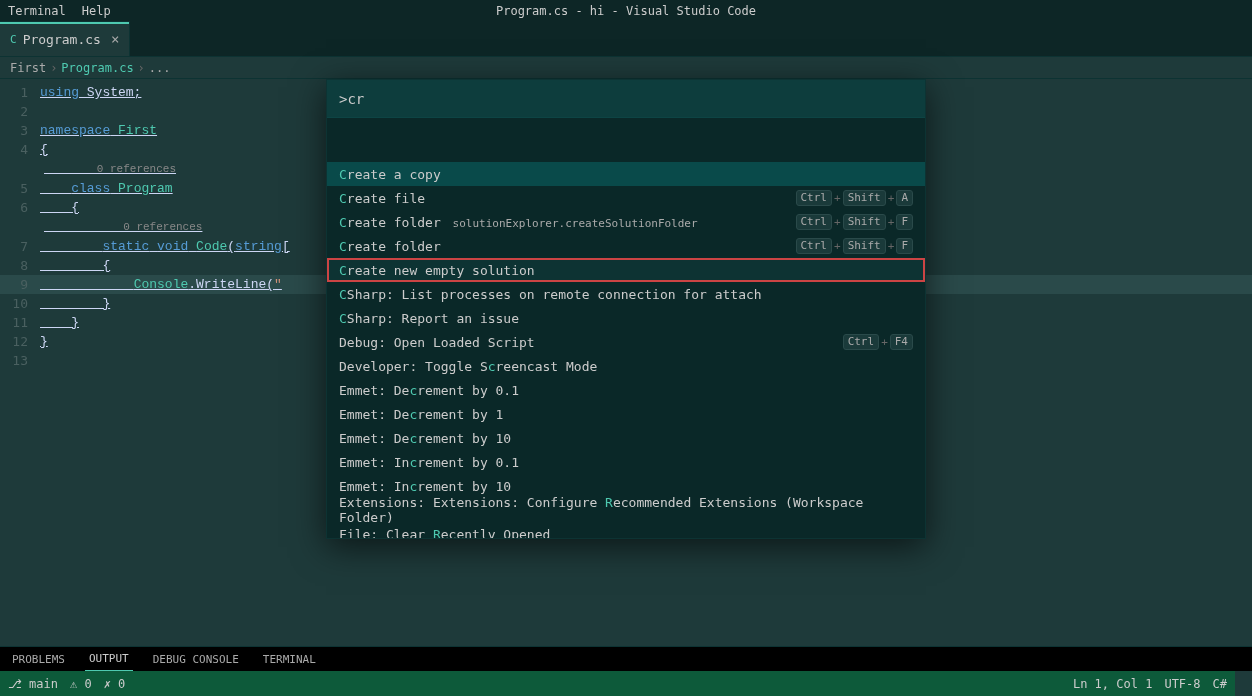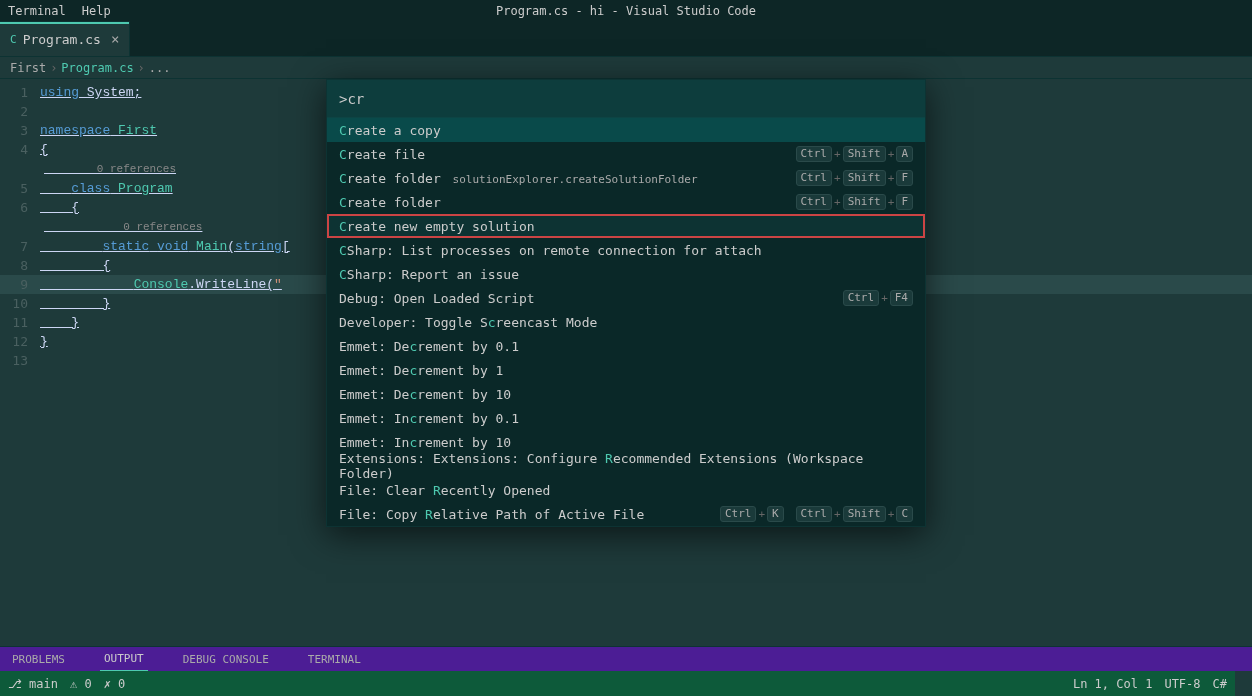--- a/index.html
+++ b/index.html
@@ -199,20 +199,21 @@
       padding: 0 12px;
       cursor: pointer;
       color: #cccccc;
       font-size: 13px;
       position: relative;
       justify-content: space-between;
     }
 
     .command-item:hover, .command-item.active {
       background: #094a4a;
+      margin-top: 44px;
     }
 
     .command-item .cmd-label {
       flex: 1;
       color: #cccccc;
     }
 
     .command-item .cmd-label .highlight {
       color: #4ec9b0;
     }
@@ -274,25 +275,25 @@
       gap: 12px;
     }
 
     
     .bottom-tabs {
       position: absolute;
       bottom: 25px;
       left: 0;
       right: 0;
       height: 25px;
-      background: #4c1d95;
+      background: #000000;
       display: flex;
       align-items: center;
       padding: 0 8px;
-      gap: 31px;
+      gap: 16px;
       border-top: 1px solid #0d3333;
     }
     .bottom-tab {
       font-size: 11px;
       color: #aaa;
       cursor: pointer;
       padding: 0 4px;
       height: 100%;
       display: flex;
       align-items: center;
@@ -368,21 +369,21 @@
       <div class="code-line">
         <span class="line-num">6</span>
         <span class="line-content">    {</span>
       </div>
       <div class="code-line">
         <span class="line-num"></span>
         <span class="line-content"><span class="ref-label">            0 references</span></span>
       </div>
       <div class="code-line">
         <span class="line-num">7</span>
-        <span class="line-content">        <span class="kw">static</span> <span class="kw">void</span> <span class="cls">Main</span>(<span class="kw">string</span>[</span>
+        <span class="line-content">        <span class="kw">static</span> <span class="kw">void</span> <span class="cls">Code</span>(<span class="kw">string</span>[</span>
       </div>
       <div class="code-line">
         <span class="line-num">8</span>
         <span class="line-content">        {</span>
       </div>
       <div class="code-line line-highlight">
         <span class="line-num">9</span>
         <span class="line-content">            <span class="cls">Console</span>.WriteLine(<span class="str">"</span></span>
       </div>
       <div class="code-line">

